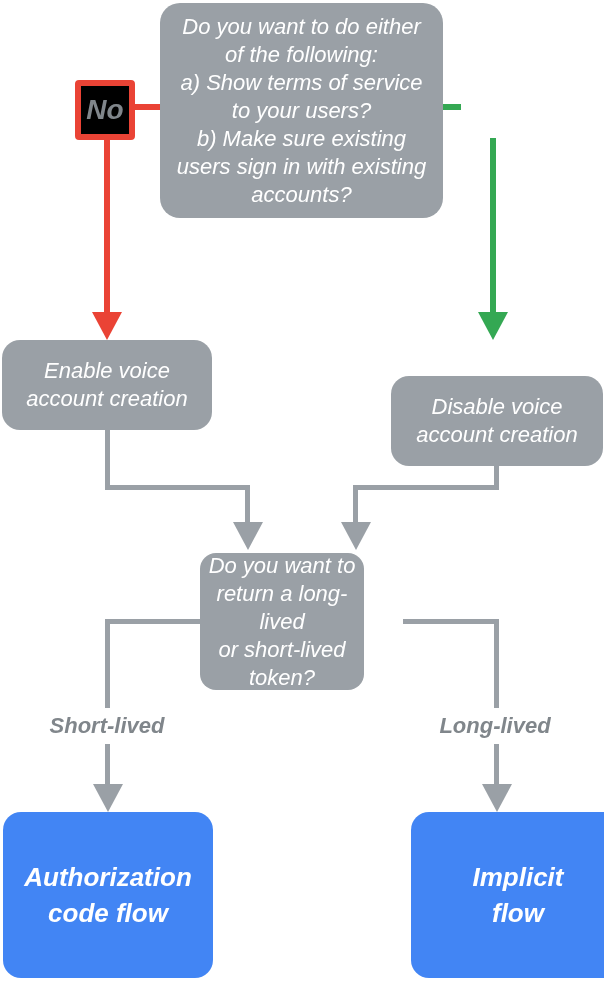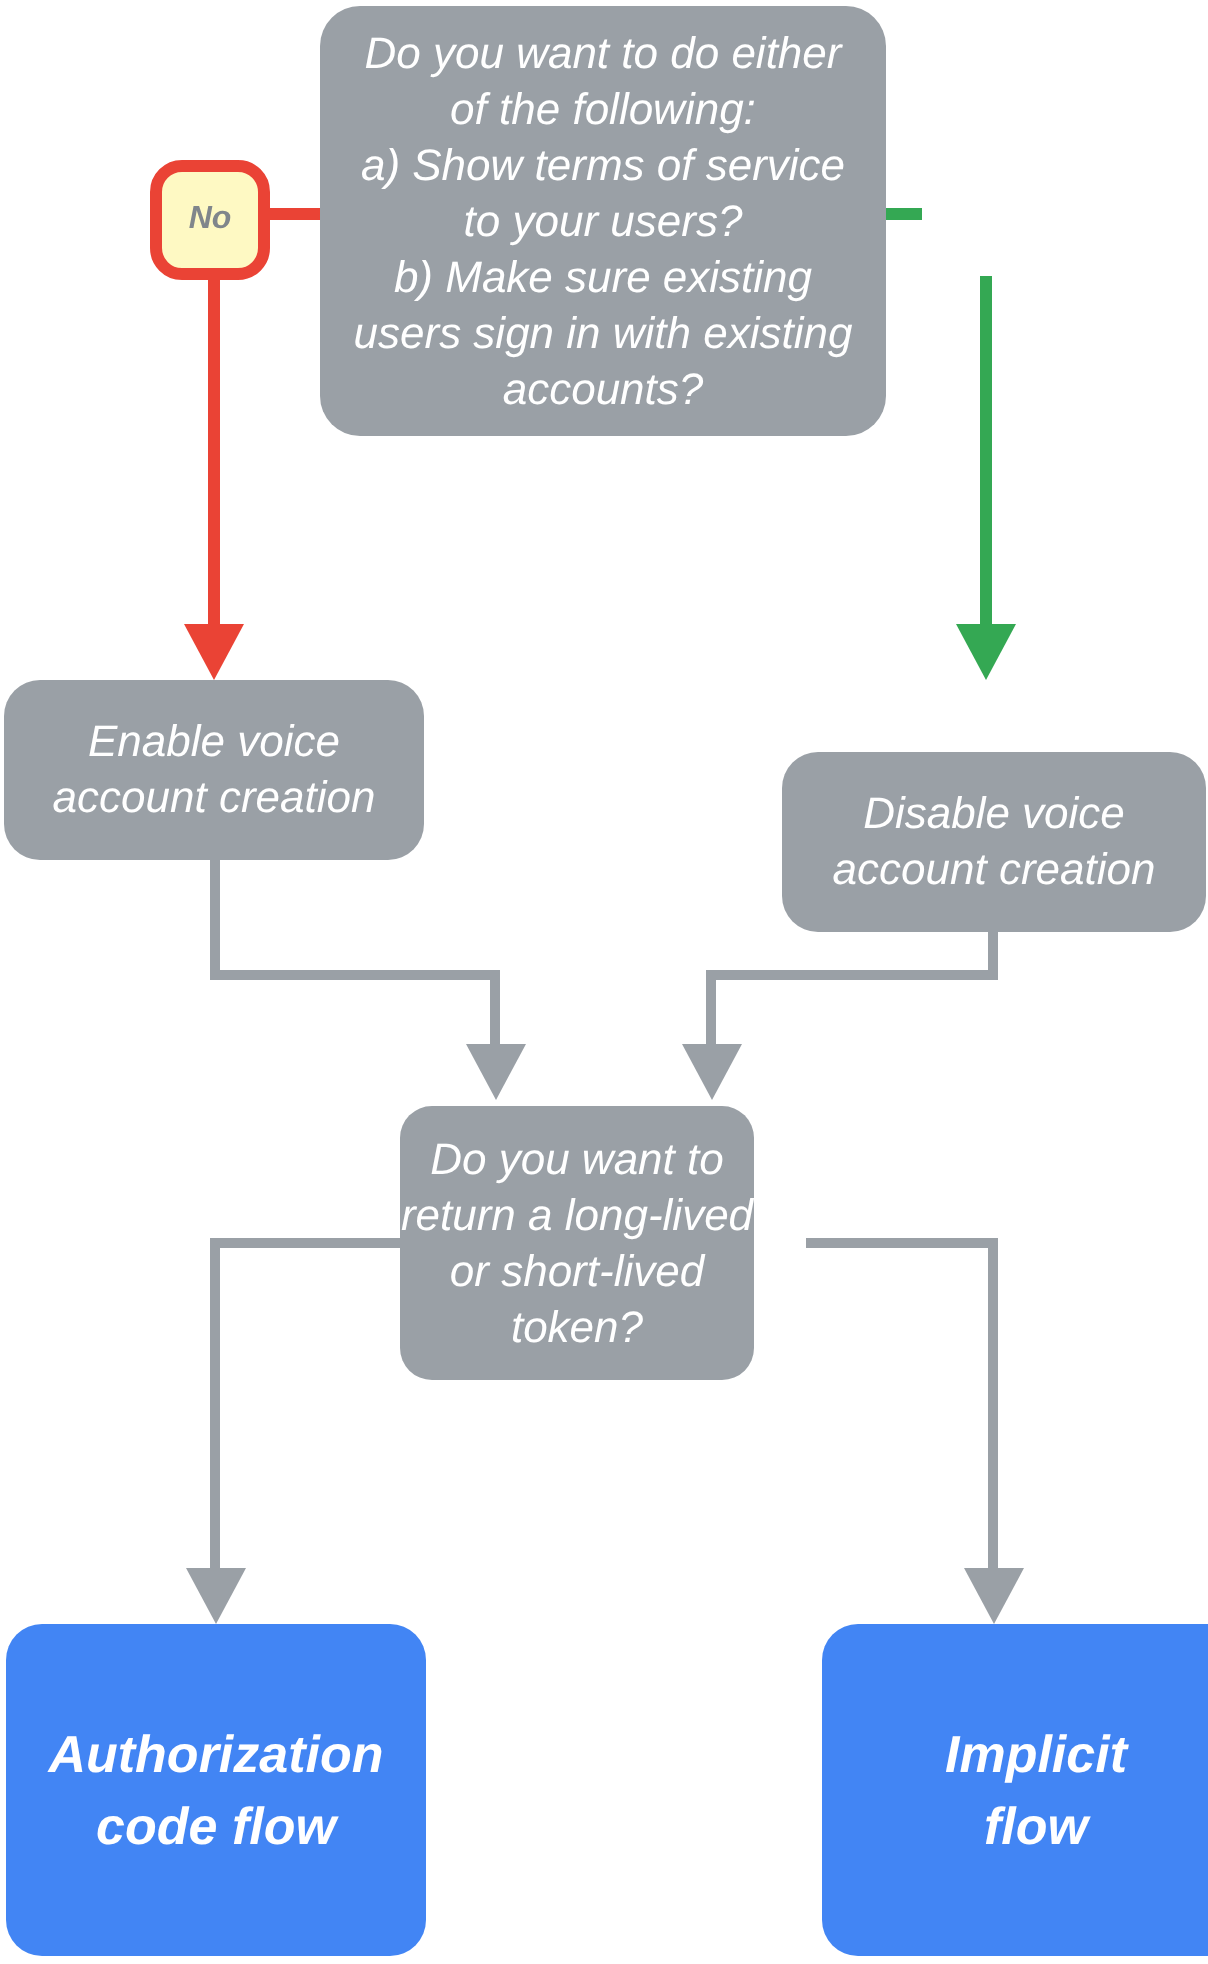--- a/index.html
+++ b/index.html
@@ -9,23 +9,23 @@
   
   .node{position:absolute;display:flex;align-items:center;justify-content:center;
         text-align:center;box-sizing:border-box;}
   .gray-node{background:var(--gray);border-radius:18px;color:#ffffff;
         font-size:22px;line-height:28px;font-weight:400;}
   .blue-node{background:var(--blue);border-radius:18px;color:#ffffff;
         font-size:26px;line-height:36px;font-weight:700;}
   .node-text{white-space:pre-line;}
 
   
-  .badge{position:absolute;background:#fef9c3;border-radius:16px;
+  .badge{position:absolute;background:#000000;border-radius:4px;
          display:flex;align-items:center;justify-content:center;
-         font-size:16px;font-weight:600;color:var(--graytext);box-sizing:border-box;z-index:5;}
+         font-size:28px;font-weight:600;color:var(--graytext);box-sizing:border-box;z-index:5;}
   .badge-no{border:6px solid var(--red);}
   .badge-yes{border:6px solid var(--green);}
 
   
   .line{position:absolute;z-index:1;}
   .gray-line{background:var(--gray);}
   .red-line{background:var(--red);}
   .green-line{background:var(--green);}
 
   
@@ -59,21 +59,21 @@
   #edge-enable-v1{left:105px;top:430px;width:5px;height:60px;}
   #edge-enable-h{left:105px;top:485px;width:145px;height:5px;}
   #edge-enable-v2{left:245px;top:485px;width:5px;height:39px;}
   #arrow-merge-left{left:233px;top:522px;}
 
   #edge-disable-v1{left:494px;top:430px;width:5px;height:60px;}
   #edge-disable-h{left:353px;top:485px;width:146px;height:5px;}
   #edge-disable-v2{left:353px;top:485px;width:5px;height:39px;}
   #arrow-merge-right{left:341px;top:522px;}
 
-  #q2{left:200px;top:553px;width:177px;height:137px;border-radius:16px;}
+  #q2{left:200px;top:553px;width:164px;height:137px;border-radius:16px;}
 
   #edge-short-h{left:105px;top:619px;width:95px;height:5px;}
   #edge-short-v{left:105px;top:619px;width:5px;height:167px;}
   #short-label{left:22px;top:708px;width:170px;height:36px;}
   #arrow-short{left:93px;top:784px;}
 
   #edge-long-h{left:403px;top:619px;width:96px;height:5px;}
   #edge-long-v{left:494px;top:619px;width:5px;height:167px;}
   #long-label{left:411px;top:708px;width:168px;height:36px;}
   #arrow-long{left:482px;top:784px;}
@@ -129,24 +129,30 @@
 
   <div class="node gray-node" id="q2">
     <div class="node-text">Do you want to
 return a long-lived
 or short-lived
 token?</div>
   </div>
 
   <div class="line gray-line" id="edge-short-h"></div>
   <div class="line gray-line" id="edge-short-v"></div>
+  <div class="branch-label" id="short-label">
+    <span>Short-lived</span>
+  </div>
   <div class="arrow arrow-gray" id="arrow-short"></div>
 
   <div class="line gray-line" id="edge-long-h"></div>
   <div class="line gray-line" id="edge-long-v"></div>
+  <div class="branch-label" id="long-label">
+    <span>Long-lived</span>
+  </div>
   <div class="arrow arrow-gray" id="arrow-long"></div>
 
   <div class="node blue-node" id="auth-box">
     <div class="node-text">Authorization
 code flow</div>
   </div>
   <div class="node blue-node" id="implicit-box">
     <div class="node-text">Implicit
 flow</div>
   </div>

